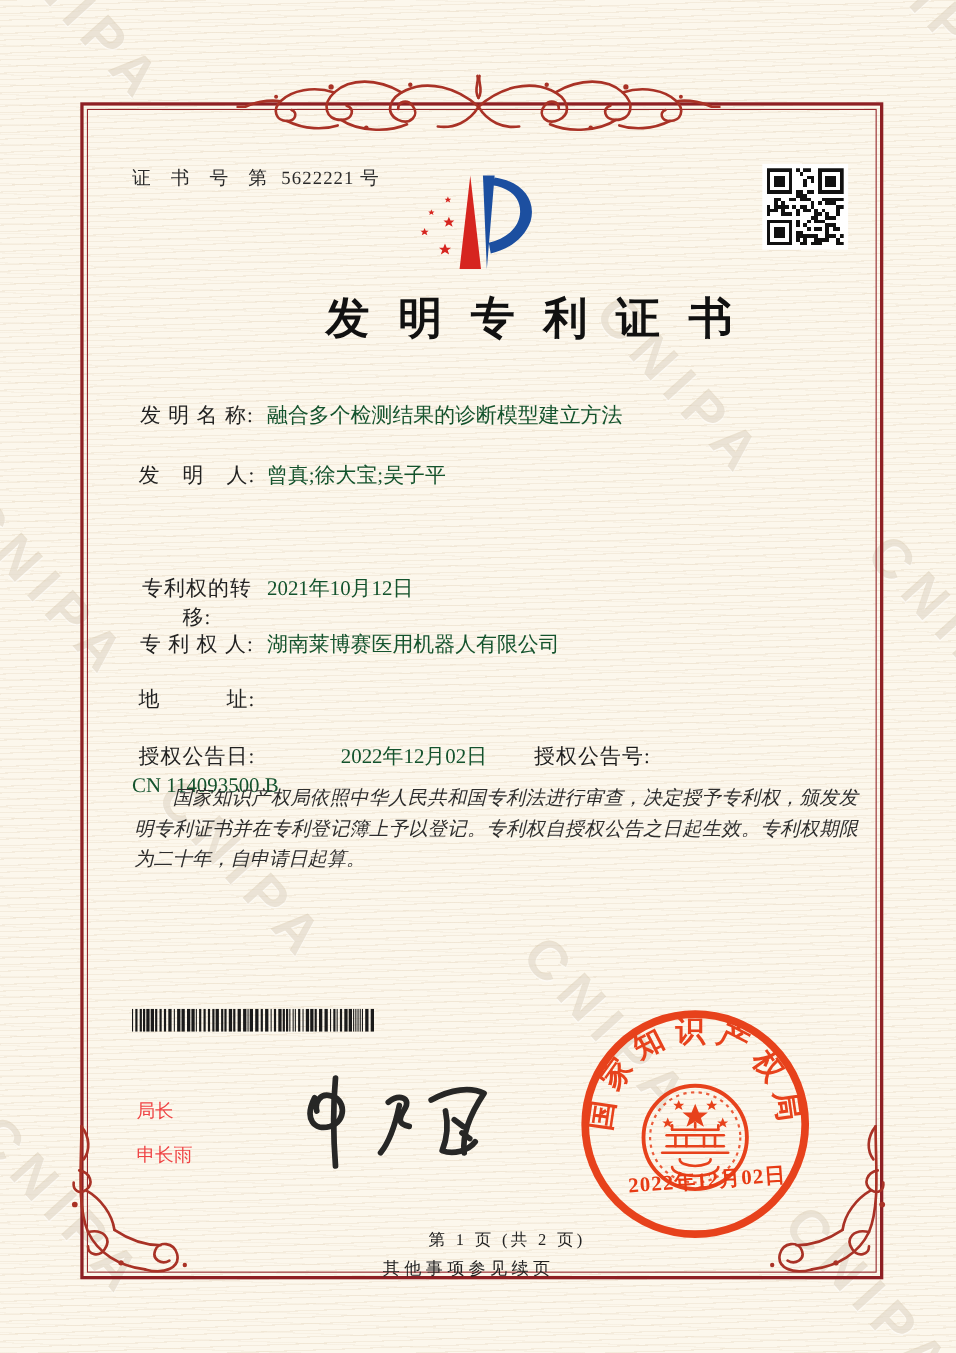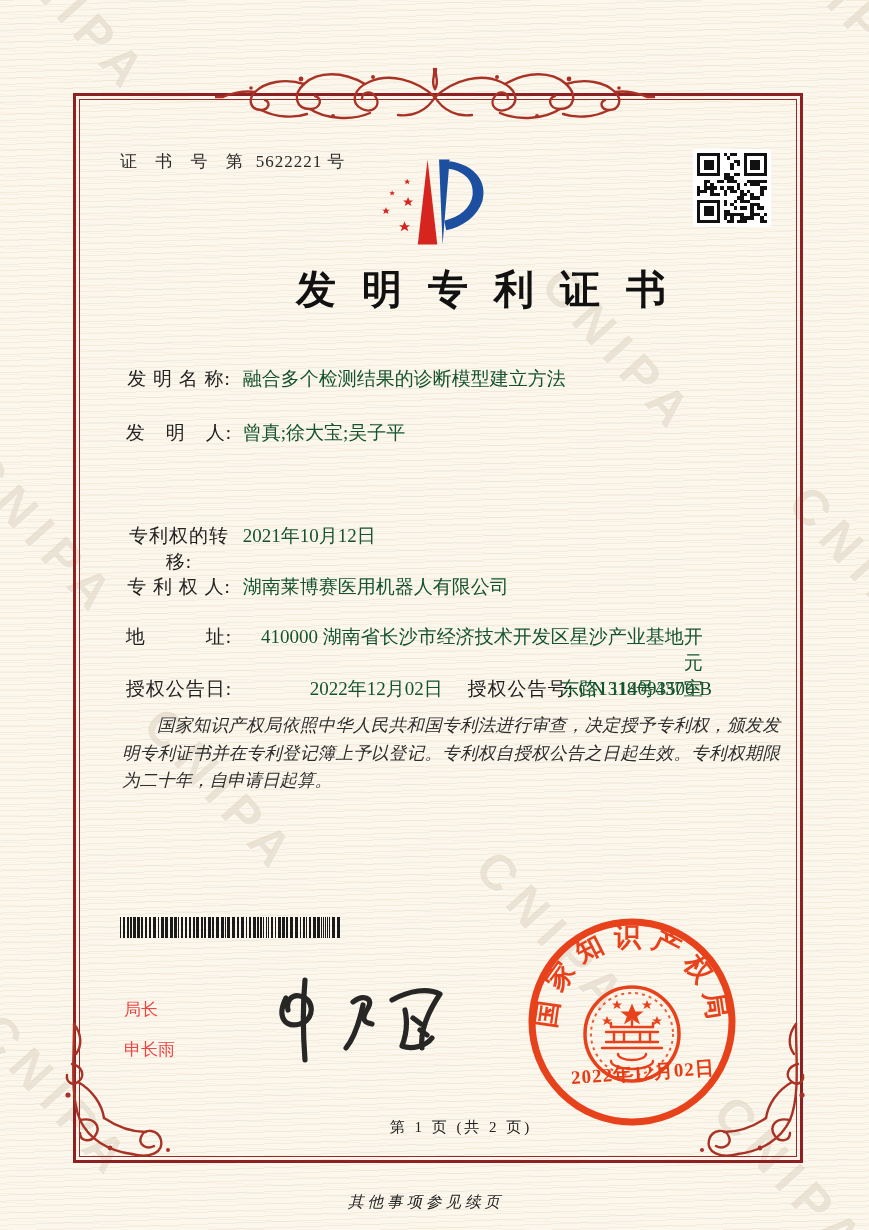--- a/index.html
+++ b/index.html
@@ -24,36 +24,36 @@
   .cert-no .num{letter-spacing:1px;margin-right:5px;}
   .logo{position:absolute;left:378px;top:145px;}
   .qr{position:absolute;left:697px;top:153px;width:70px;height:70px;background:#fff;
       box-shadow:0 0 0 4px #fff;}
   .title{position:absolute;left:73px;top:262px;width:816px;text-align:center;
          font-size:40px;font-weight:bold;letter-spacing:26px;padding-left:26px;
          box-sizing:border-box;color:#111;}
   .row{position:absolute;left:120px;width:600px;font-size:19px;line-height:26px;}
   .row .lbl{display:inline-block;width:118px;letter-spacing:1px;vertical-align:top;color:#222;text-align:center;}
   .row .val{display:inline-block;vertical-align:top;max-width:460px;color:#14532d;text-align:right;}
-  .row .lbl2{display:inline-block;margin-left:20px;letter-spacing:1px;}
+  .row .lbl2{display:inline-block;margin-left:38px;letter-spacing:1px;}
   .body-text{position:absolute;left:122px;top:712px;width:658px;font-size:17.5px;
              line-height:27.5px;font-style:italic;color:#2d2d2d;text-align:justify;}
   .body-text p{margin:0;text-indent:2em;}
   .barcode{position:absolute;left:120px;top:917px;width:223px;height:21px;}
   .sig-block{position:absolute;left:124px;top:990px;font-family:Liberation Serif, serif;
              font-size:17px;color:#ef4444;line-height:40px;}
   .signature{position:absolute;left:250px;top:972px;}
   .seal{position:absolute;left:522px;top:912px;opacity:.96;}
   .seal-date{position:absolute;left:543px;top:1060px;width:200px;text-align:center;
              font-size:19px;font-weight:bold;color:#e73b14;letter-spacing:1px;
              transform:rotate(-4deg);z-index:5;font-family:"Liberation Serif",serif;}
   .page-info{position:absolute;left:73px;top:1118px;width:776px;text-align:center;
              font-size:15px;letter-spacing:3px;color:#222;}
-  .continuation{position:absolute;left:0;top:1192px;width:852px;text-align:center;
-                font-size:15.5px;letter-spacing:4px;color:#222;font-style:italic;}
+  .continuation{position:absolute;left:0;top:1143px;width:852px;text-align:center;
+                font-size:15.5px;letter-spacing:4px;color:#222;}
 </style>
 </head>
 <body>
 
 <div class="stage">
 
   <div class="wm" style="left:-28px;top:-18px">CNIPA</div>
   <div class="wm" style="left:742px;top:-30px">CNIPA</div>
   <div class="wm" style="left:518px;top:322px">CNIPA</div>
   <div class="wm" style="left:-60px;top:505px">CNIPA</div>
@@ -164,24 +164,20 @@
       <span class="val">2021年10月12日</span>
     </div>
     <div class="row" style="top:574px">
       <span class="lbl">专 利 权 人:</span>
       <span class="val">
         <span style="display:block">湖南莱博赛医用机器人有限公司</span>
       </span>
     </div>
     <div class="row" style="top:624px">
       <span class="lbl">地　　　址:</span>
-      <span class="val">
-        <span style="display:block">410000 湖南省长沙市经济技术开发区星沙产业基地开元</span>
-        <span style="display:block">东路1318号437室</span>
-      </span>
     </div>
     <div class="row" style="top:676px">
       <span class="lbl">授权公告日:</span>
       <span class="val" style="width:200px">2022年12月02日</span>
       <span class="lbl2">授权公告号:</span>
       <span class="val">CN 114093500 B</span>
     </div>
 
     <div class="body-text">
       <p>国家知识产权局依照中华人民共和国专利法进行审查，决定授予专利权，颁发发明专利证书并在专利登记簿上予以登记。专利权自授权公告之日起生效。专利权期限为二十年，自申请日起算。</p>

